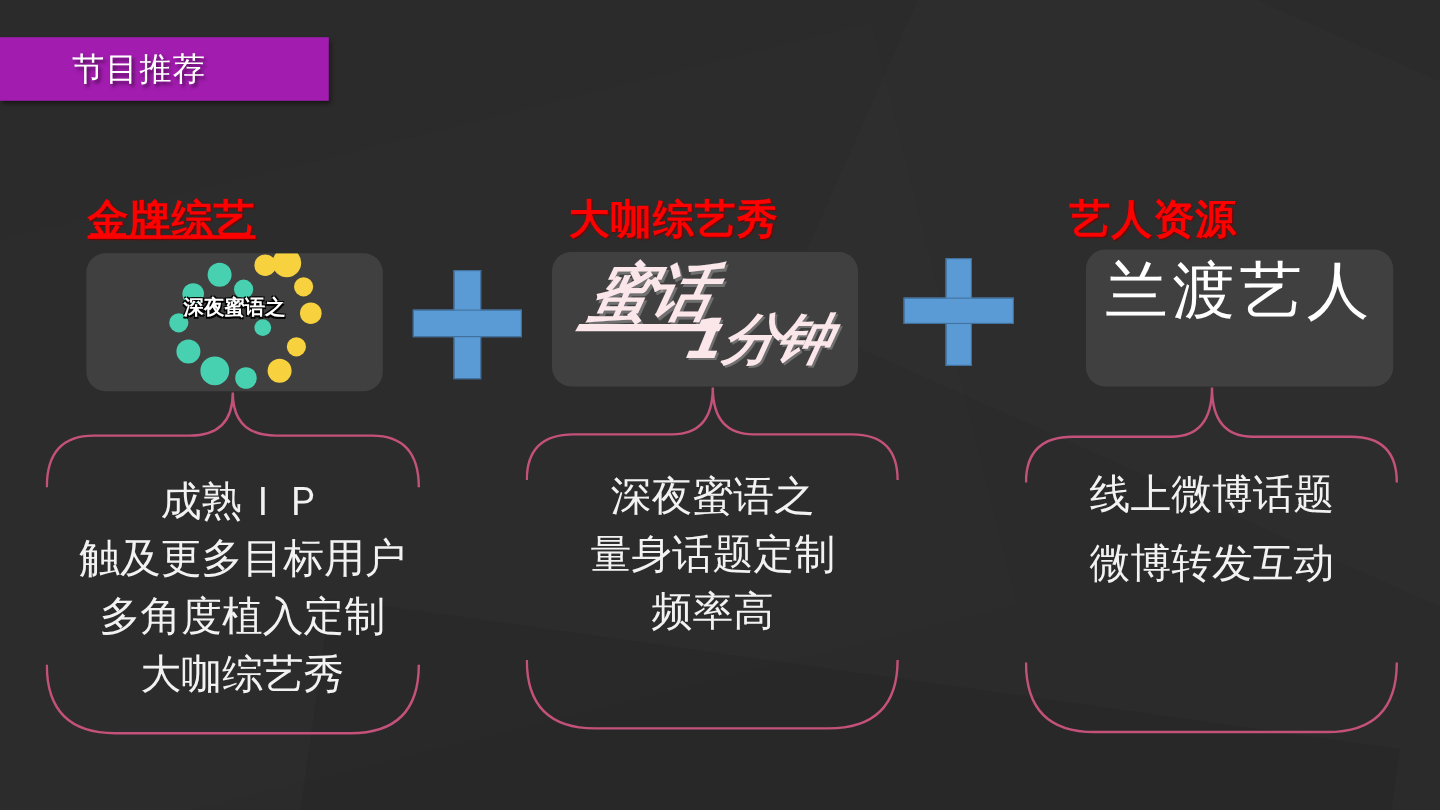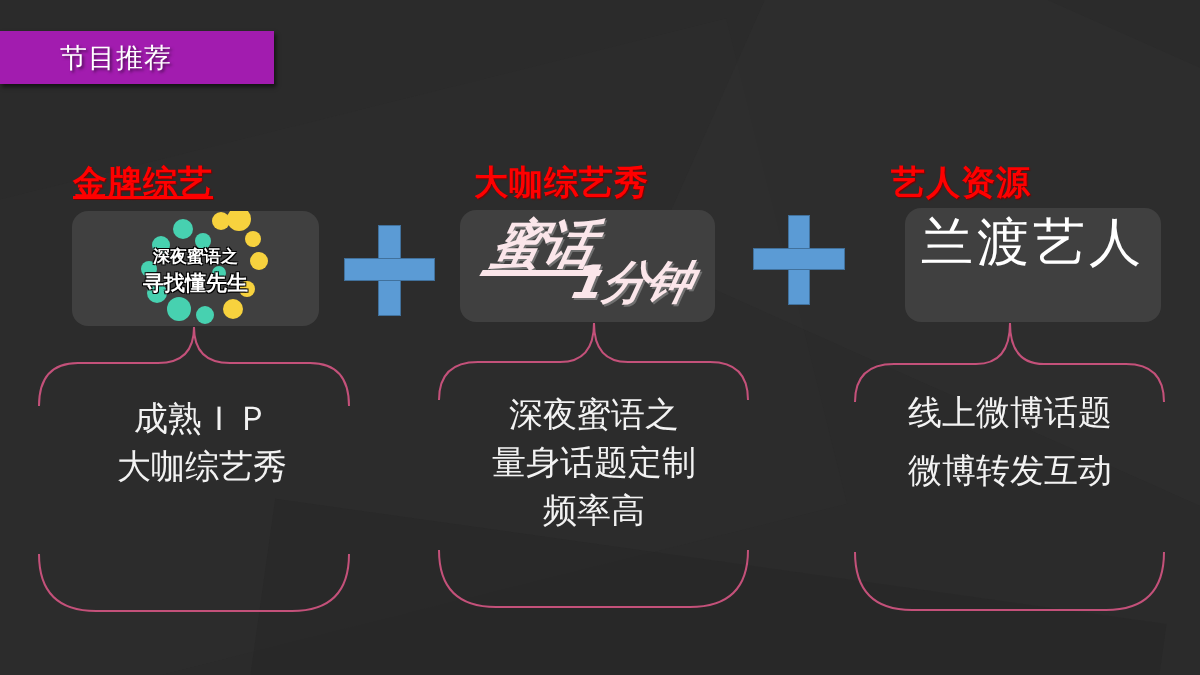--- a/index.html
+++ b/index.html
@@ -71,21 +71,20 @@
       <circle cx="62" cy="18" r="10" fill="#47d1b0"></circle>
       <circle cx="40" cy="34" r="9" fill="#47d1b0"></circle>
       <circle cx="28" cy="58" r="8" fill="#47d1b0"></circle>
       <circle cx="36" cy="82" r="10" fill="#47d1b0"></circle>
       <circle cx="58" cy="98" r="12" fill="#47d1b0"></circle>
       <circle cx="84" cy="104" r="9" fill="#47d1b0"></circle>
       <circle cx="82" cy="30" r="8" fill="#47d1b0"></circle>
       <circle cx="98" cy="62" r="7" fill="#47d1b0"></circle>
     </svg>
     <div class="logo1-text" style="top:34px; font-size:17px;">深夜蜜语之</div>
-    <div class="logo1-text" style="top:58px; font-size:21px;">寻找懂先生</div>
   </div>
 </div>
 
 <div class="plus" style="left:344px; top:225px; width:91px; height:91px;">
   <div class="v" style="left:34px; top:0; width:23px; height:91px;"></div>
   <div class="h" style="left:0; top:33px; width:91px; height:23px;"></div>
   <div class="v" style="left:35px; top:34px; width:21px; height:21px; border:none;"></div>
 </div>
 
 <div class="col-title" style="left:474px; top:160px;">大咖综艺秀</div>
@@ -107,20 +106,22 @@
 <div class="card" style="left:881px; top:208px; width:256px; height:114px;margin-left:24px;">
   <div class="logo3-text">兰渡艺人</div>
 </div>
 
 <svg class="brace" style="left:38px; top:326px;" width="312" height="288">
   <path d="M1,80 Q1,37 40,37 L120,37 Q156,37 156,1 Q156,37 192,37 L272,37 Q311,37 311,80" fill="none" stroke="#c4517a" stroke-width="2"></path>
   <path d="M1,228 Q1,285 58,285 L254,285 Q311,285 311,228" fill="none" stroke="#c4517a" stroke-width="2"></path>
 </svg>
 <div class="brace-text" style="left:46px; top:394px; width:312px;">
   <div>成熟ＩＰ</div>
+  <div>触及更多目标用户</div>
+  <div>多角度植入定制</div>
   <div>大咖综艺秀</div>
 </div>
 
 <svg class="brace" style="left:438px; top:322px;" width="312" height="290">
   <path d="M1,78 Q1,40 40,40 L122,40 Q156,40 156,1 Q156,40 190,40 L272,40 Q310,40 310,78" fill="none" stroke="#c4517a" stroke-width="2"></path>
   <path d="M1,228 Q1,285 58,285 L252,285 Q310,285 310,228" fill="none" stroke="#c4517a" stroke-width="2"></path>
 </svg>
 <div class="brace-text" style="left:438px; top:390px; width:312px;">
   <div>深夜蜜语之</div>
   <div>量身话题定制</div>

